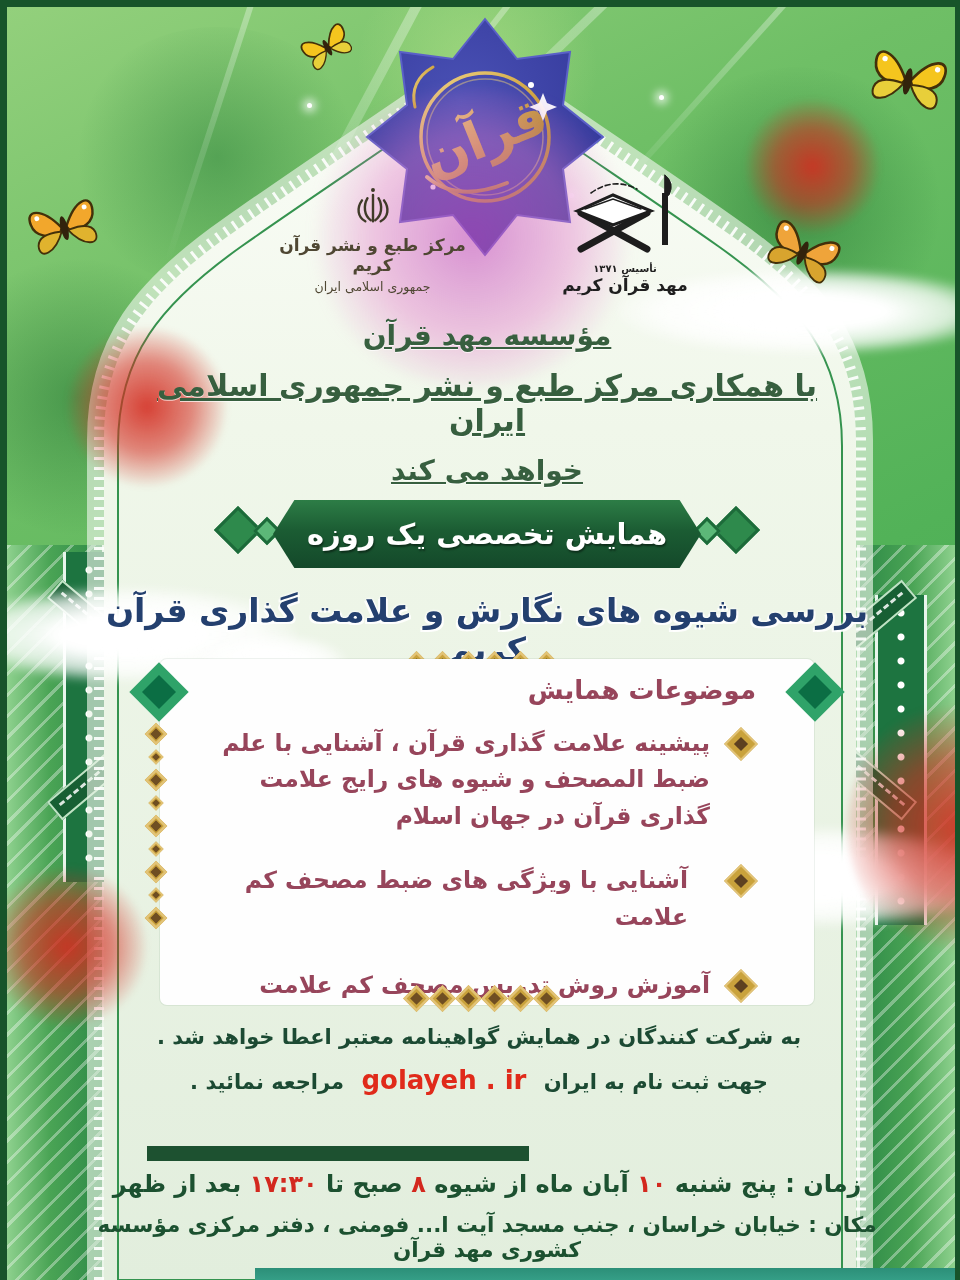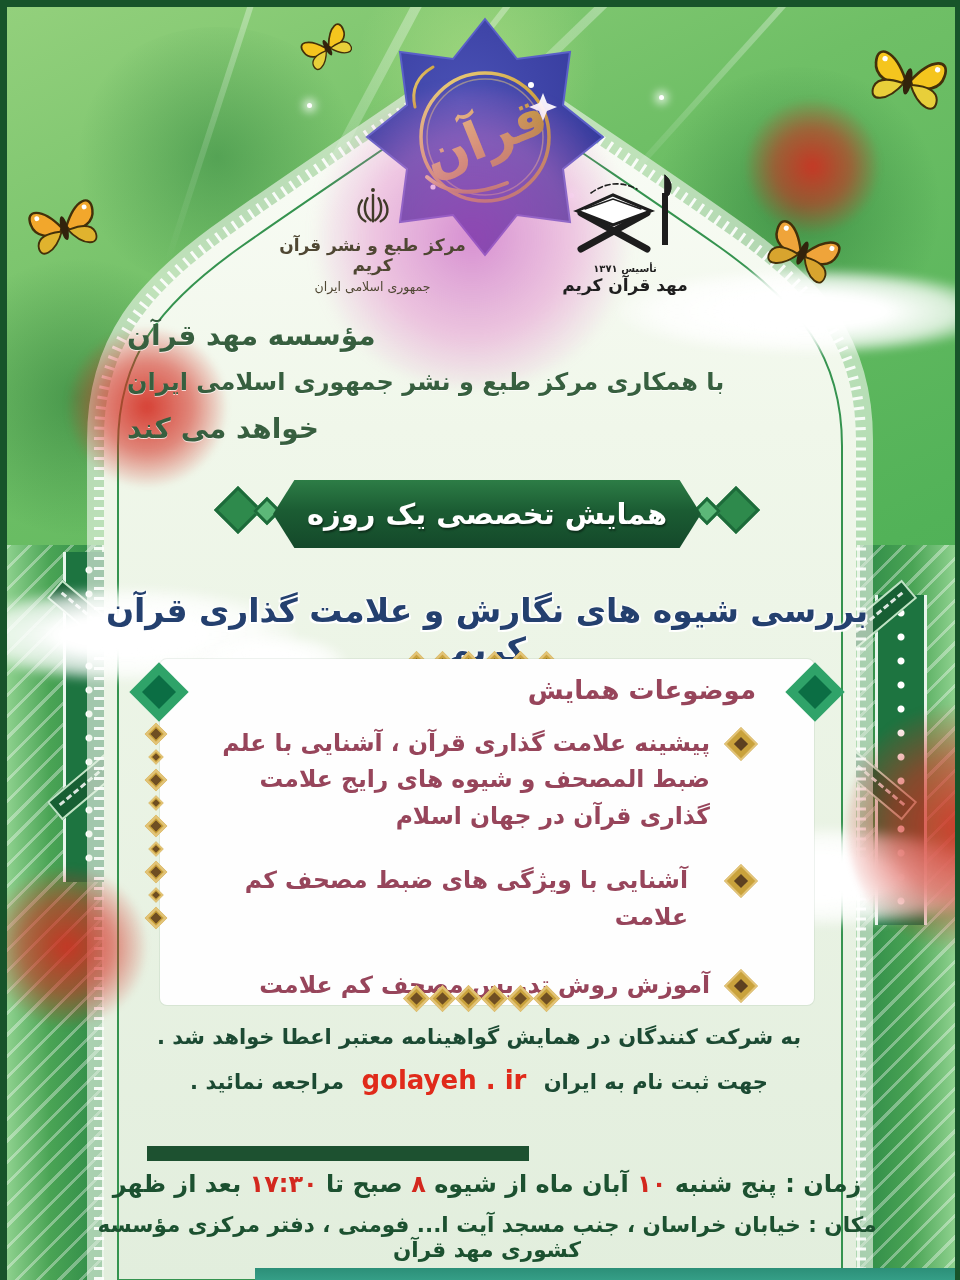--- a/index.html
+++ b/index.html
@@ -39,26 +39,26 @@
     background:radial-gradient(circle,rgba(196,80,190,.62) 0%,rgba(226,120,200,.4) 45%,rgba(226,120,200,0) 72%); filter:blur(6px); }
   
   .logo-left { position:absolute; left:258px; top:178px; width:215px; text-align:center; color:#4f4733; }
   .logo-left .l1 { font-size:17px; font-weight:bold; margin-top:2px; }
   .logo-left .l2 { font-size:12.5px; margin-top:4px; }
   .logo-right { position:absolute; left:528px; top:162px; width:180px; text-align:center; color:#1f1f1f; }
   .logo-right .founded { font-size:10px; font-weight:bold; margin-top:-2px; }
   .logo-right .name { font-size:17px; font-weight:bold; margin-top:1px; }
   
   .rtl { direction:rtl; unicode-bidi:embed; }
-  .intro { position:absolute; left:120px; top:312px; width:720px; text-align:left; color:#375f3f;
-    font-weight:bold; text-shadow:0 1px 0 rgba(255,255,255,.7); }
+  .intro { position:absolute; left:120px; top:312px; width:720px; text-align:center; color:#375f3f;
+    font-weight:bold; text-shadow:0 1px 0 rgba(255,255,255,.7);text-decoration:underline; }
   .intro .i1 { font-size:28px; }
-  .intro .i2 { font-size:24px; margin-top:16px; }
+  .intro .i2 { font-size:30px; margin-top:16px; }
   .intro .i3 { font-size:28px; margin-top:16px; }
-  .banner { position:absolute; left:232px; top:468px; width:496px; height:80px; }
+  .banner { position:absolute; left:232px; top:488px; width:496px; height:80px; }
   .banner-core { position:absolute; left:34px; right:34px; top:5px; bottom:7px;
     background:linear-gradient(180deg,#2d7d46 0%,#1b5c33 45%,#14492a 100%);
     clip-path:polygon(5% 0,95% 0,100% 50%,95% 100%,5% 100%,0 50%);
     display:flex; align-items:center; justify-content:center; }
   .banner-core span { color:#fff; font-size:29px; font-weight:bold; text-shadow:1px 2px 2px rgba(0,0,0,.45); }
   .bend { position:absolute; top:10px; width:80px; height:56px; }
   .bend i { position:absolute; display:block; background:#3f9e5c; border:3px solid #1d6b3a; transform:rotate(45deg); }
   .bend .a { width:34px; height:34px; left:8px; top:8px; background:#2e8a4c; }
   .bend .b { width:20px; height:20px; left:44px; top:16px; background:#5cb878; }
   .bend.l { left:-26px; } .bend.r { right:-26px; transform:scaleX(-1); }

